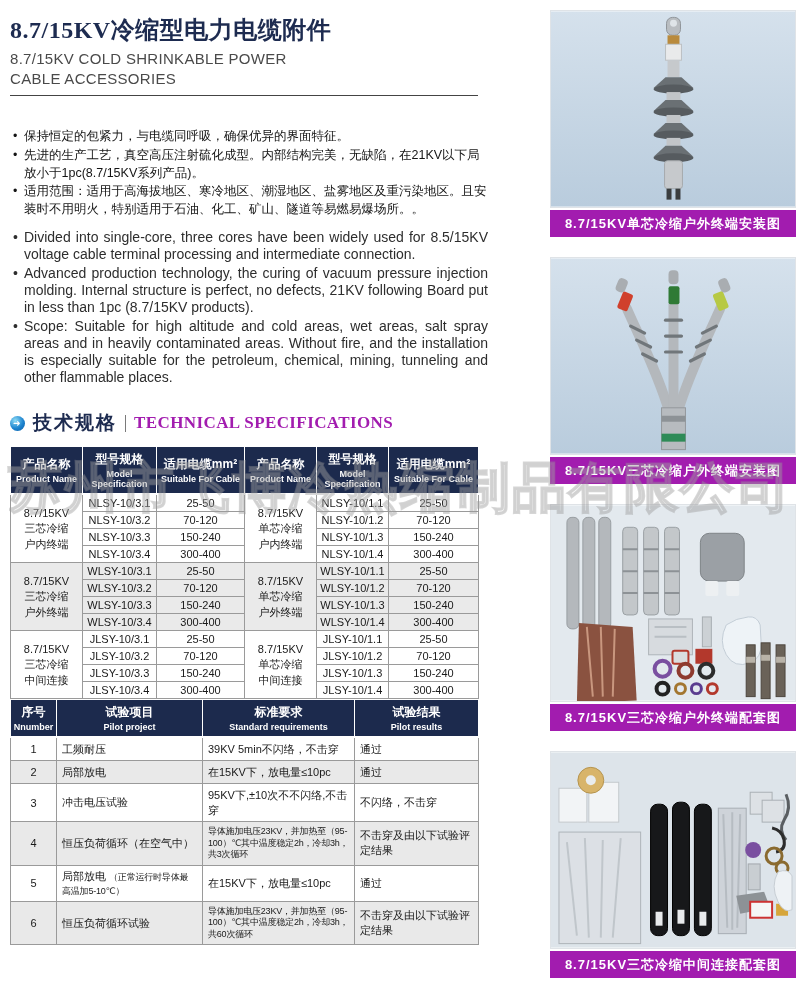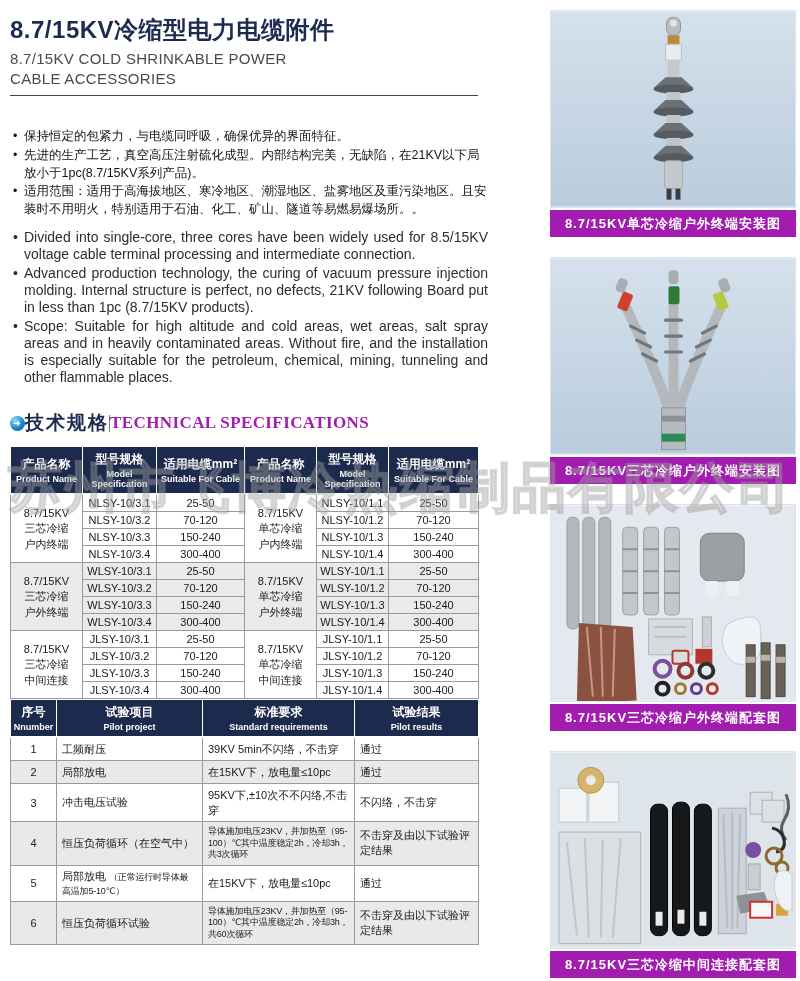--- a/index.html
+++ b/index.html
@@ -4,34 +4,34 @@
 <style>
   html,body{margin:0;padding:0;}
   body{
     width:800px;height:981px;position:relative;background:#ffffff;
     font-family:"Liberation Sans","DejaVu Sans",sans-serif;overflow:hidden;
   }
   .main{position:absolute;left:10px;top:6px;width:478px;}
   .side{position:absolute;left:550px;top:10px;width:246px;}
 
   
-  .title-cn{font-size:24px;font-weight:bold;color:#1d2b50;margin:8px 0 3px;letter-spacing:.5px;}
+  .title-cn{font-size:24px;font-weight:bold;color:#1d2b50;margin:8px 0 3px;letter-spacing:.5px;font-family:Liberation Serif, serif;}
   .title-en{font-size:15px;color:#4a4a4a;width:290px;line-height:1.3;letter-spacing:.3px;}
   .rule{border-bottom:1.5px solid #444;margin-top:7px;width:468px;}
 
   
   ul{list-style:none;margin:0;padding:0;}
   ul.cn{margin:32px 0 0 14px;}
   ul.cn li{position:relative;font-size:12.5px;color:#141414;line-height:1.42;margin:1px 0;}
   ul.en{margin:10px 0 0 14px;}
   ul.en li{position:relative;font-size:14px;color:#2d2d2d;line-height:1.22;margin:2px 0;text-align:justify;}
   ul li::before{content:"•";position:absolute;left:-11px;top:0;}
 
   
-  .sec-head{display:flex;align-items:center;margin:24px 0 10px;}
+  .sec-head{display:flex;align-items:center;gap:8px;margin:24px 0 10px;}
   .ball{width:15px;height:15px;border-radius:50%;flex:0 0 15px;position:relative;
         background:radial-gradient(circle at 35% 30%, #8edbf5, #1d84cf 55%, #0a5ca4);}
   .ball::after{content:"➜";color:#fff;font-size:9px;line-height:15px;position:absolute;top:0;left:3px;}
   .sec-cn{font-size:19px;font-weight:bold;color:#1d2b50;letter-spacing:2px;}
   .sec-div{width:1px;height:17px;background:#7a7a7a;}
   .sec-en{font-size:17px;font-weight:bold;color:#a21caf;letter-spacing:.4px;font-family:Liberation Serif, serif;}
 
   
   table{border-collapse:collapse;width:468px;table-layout:fixed;}
   th{background:#1c2a4d;color:#fff;border:1px solid #fff;padding:4px 2px;vertical-align:middle;}

